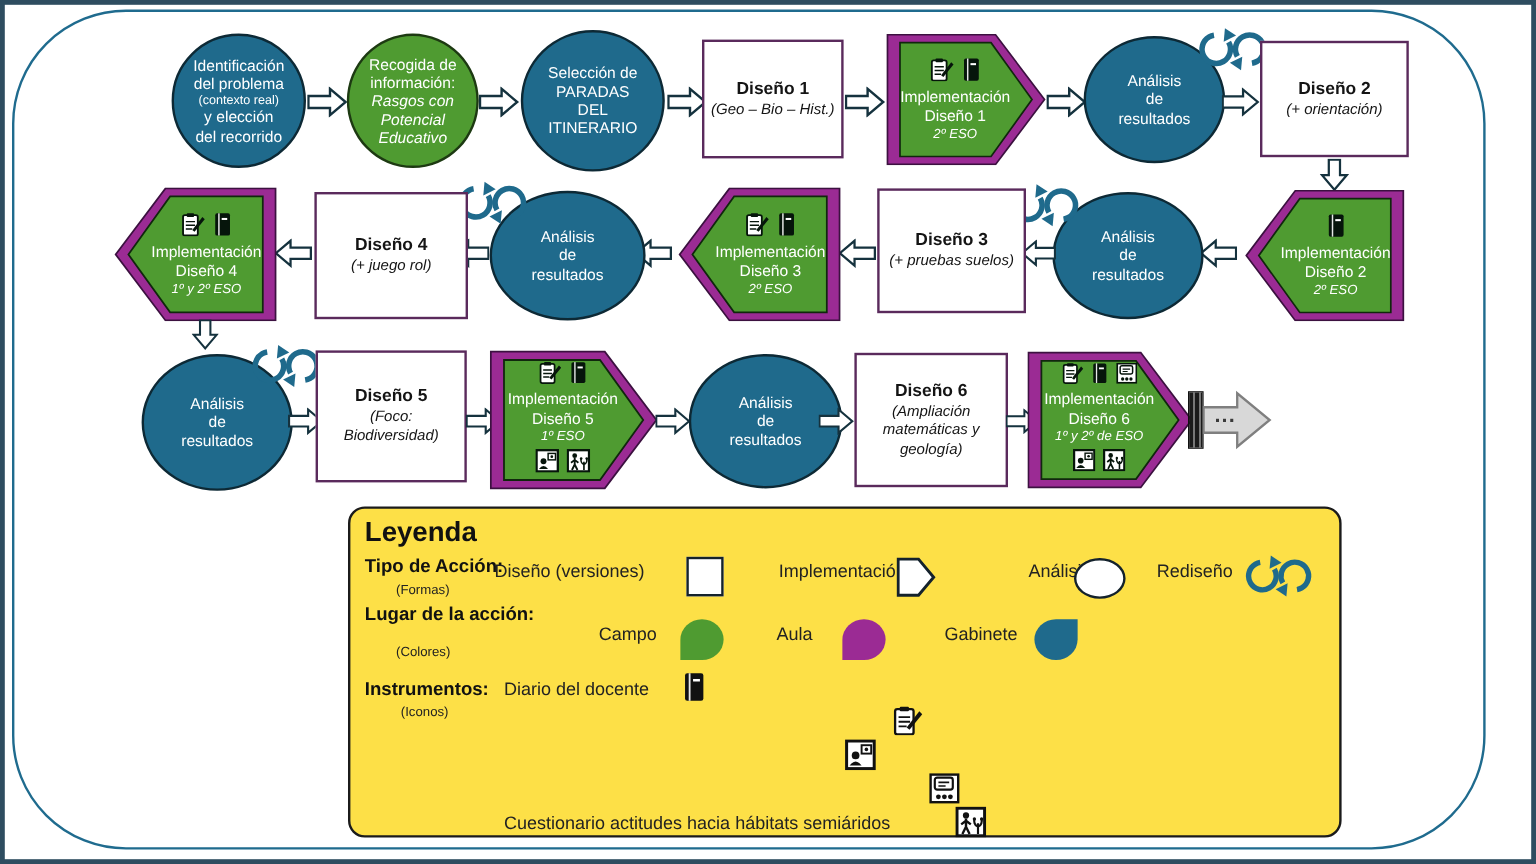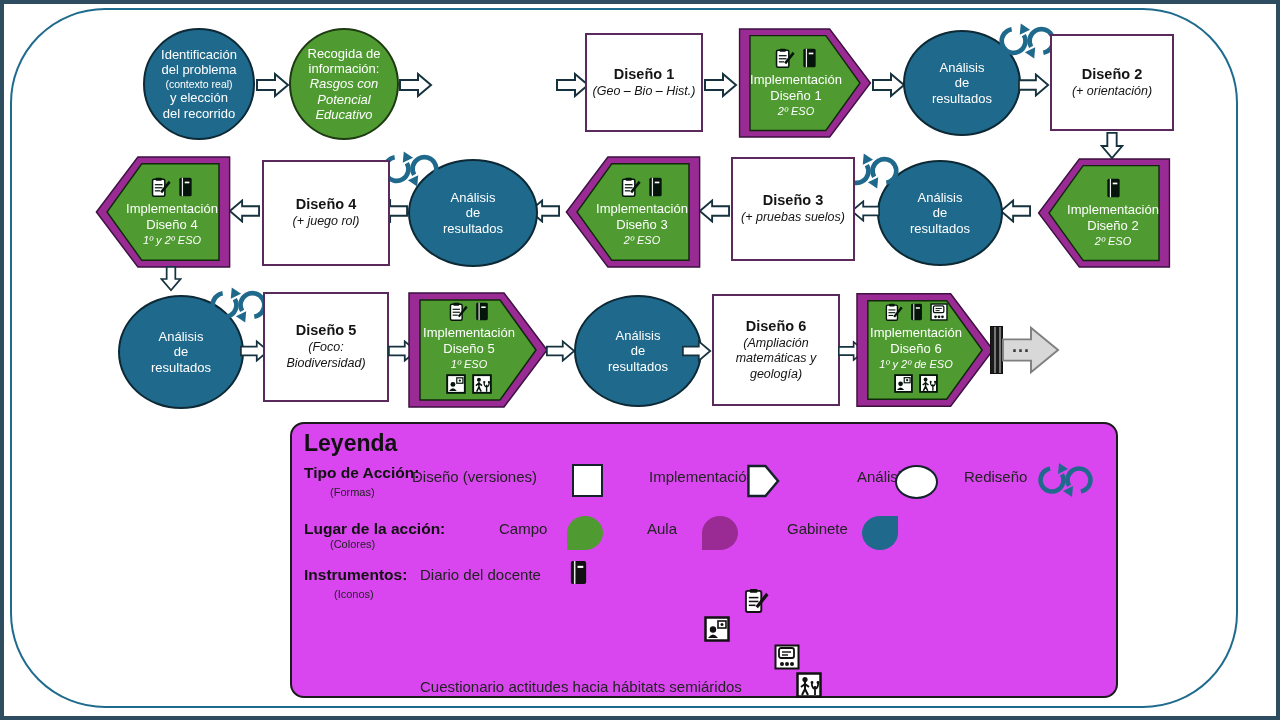--- a/index.html
+++ b/index.html
@@ -39,21 +39,21 @@
   .arr { position:absolute; }
   .ric { position:absolute; }
   .stripebar { position:absolute; width:13px; height:48px;
                background:repeating-linear-gradient(90deg,#1a1a1a 0 3px,#777 3px 5px); border:1px solid #111; }
   .dots-arrow { position:absolute; }
   .dots-arrow span { position:absolute; left:10px; top:14px; font-size:18px; font-weight:bold;
                      color:#3a3a3a; letter-spacing:1px; }
 
   
   .legend { position:absolute; left:290px; top:422px; width:828px; height:276px;
-            border:2.5px solid #1b1b1b; border-radius:14px; background:#d946ef; }
+            border:2.5px solid #1b1b1b; border-radius:14px; background:#fde047; }
   .legend .abs { position:absolute; white-space:nowrap; }
   .lg-title { font-size:23px; font-weight:bold; color:#111; }
   .lg-cat { font-size:15.5px; font-weight:bold; color:#111; }
   .lg-sub { font-size:11px; color:#222; }
   .lg-item { font-size:15px; color:#222; }
   .shape-square { position:absolute; width:31px; height:33px; border:2.5px solid #14222c; background:#fff; }
   .shape-ellipse { position:absolute; width:43px; height:34px; border:2.5px solid #14222c;
                    border-radius:50%; background:#fff; }
   .blob { position:absolute; width:36px; height:34px; }
   .blob-sharp-bl { border-radius:50% 50% 50% 0; }
@@ -153,20 +153,26 @@
     <span class="it">Rasgos con</span>
     <span class="it">Potencial</span>
     <span class="it">Educativo</span>
   </div>
 
   <div class="arr" style="left:399px;top:72px;width:34px;height:26px">
     <svg width="34" height="26">
         <use href="#arr-r"></use>
       </svg></div>
 
+  <div class="ellipse blue" style="left:434px;top:25px;width:120px;height:118px">
+    <span>Selección de</span>
+    <span>PARADAS</span>
+    <span>DEL</span>
+    <span>ITINERARIO</span>
+  </div>
 
   <div class="arr" style="left:556px;top:72px;width:34px;height:26px">
     <svg width="34" height="26">
         <use href="#arr-r"></use>
       </svg></div>
 
   <div class="dbox" style="left:585px;top:33px;width:118px;height:99px">
     <span class="t">Diseño 1</span>
     <span class="s">(Geo – Bio – Hist.)</span>
   </div>
@@ -480,21 +486,21 @@
     </span>
     <span class="abs lg-item" style="left:565px;top:44px">Análisis</span>
     <span class="shape-ellipse" style="left:603px;top:41px"></span>
     <span class="abs lg-item" style="left:672px;top:44px">Rediseño</span>
     <span class="abs" style="left:742px;top:34px">
       <svg width="64" height="44" viewBox="0 0 64 40">
           <use href="#redesign"></use>
         </svg>
     </span>
 
-    <span class="abs lg-cat" style="left:12px;top:96px">Lugar de la acción:</span>
+    <span class="abs lg-cat" style="left:12px;top:80px">Lugar de la acción:</span>
     <span class="abs lg-sub" style="left:38px;top:114px">(Colores)</span>
     <span class="abs lg-item" style="left:207px;top:96px">Campo</span>
     <span class="blob blob-sharp-bl" style="left:275px;top:92px;background:#4f9b31"></span>
     <span class="abs lg-item" style="left:355px;top:96px">Aula</span>
     <span class="blob blob-sharp-bl" style="left:410px;top:92px;background:#9b2b94"></span>
     <span class="abs lg-item" style="left:495px;top:96px">Gabinete</span>
     <span class="blob blob-sharp-tr" style="left:570px;top:92px;background:#1f6a8c"></span>
 
     <span class="abs lg-cat" style="left:12px;top:142px">Instrumentos:</span>
     <span class="abs lg-sub" style="left:42px;top:164px">(Iconos)</span>

